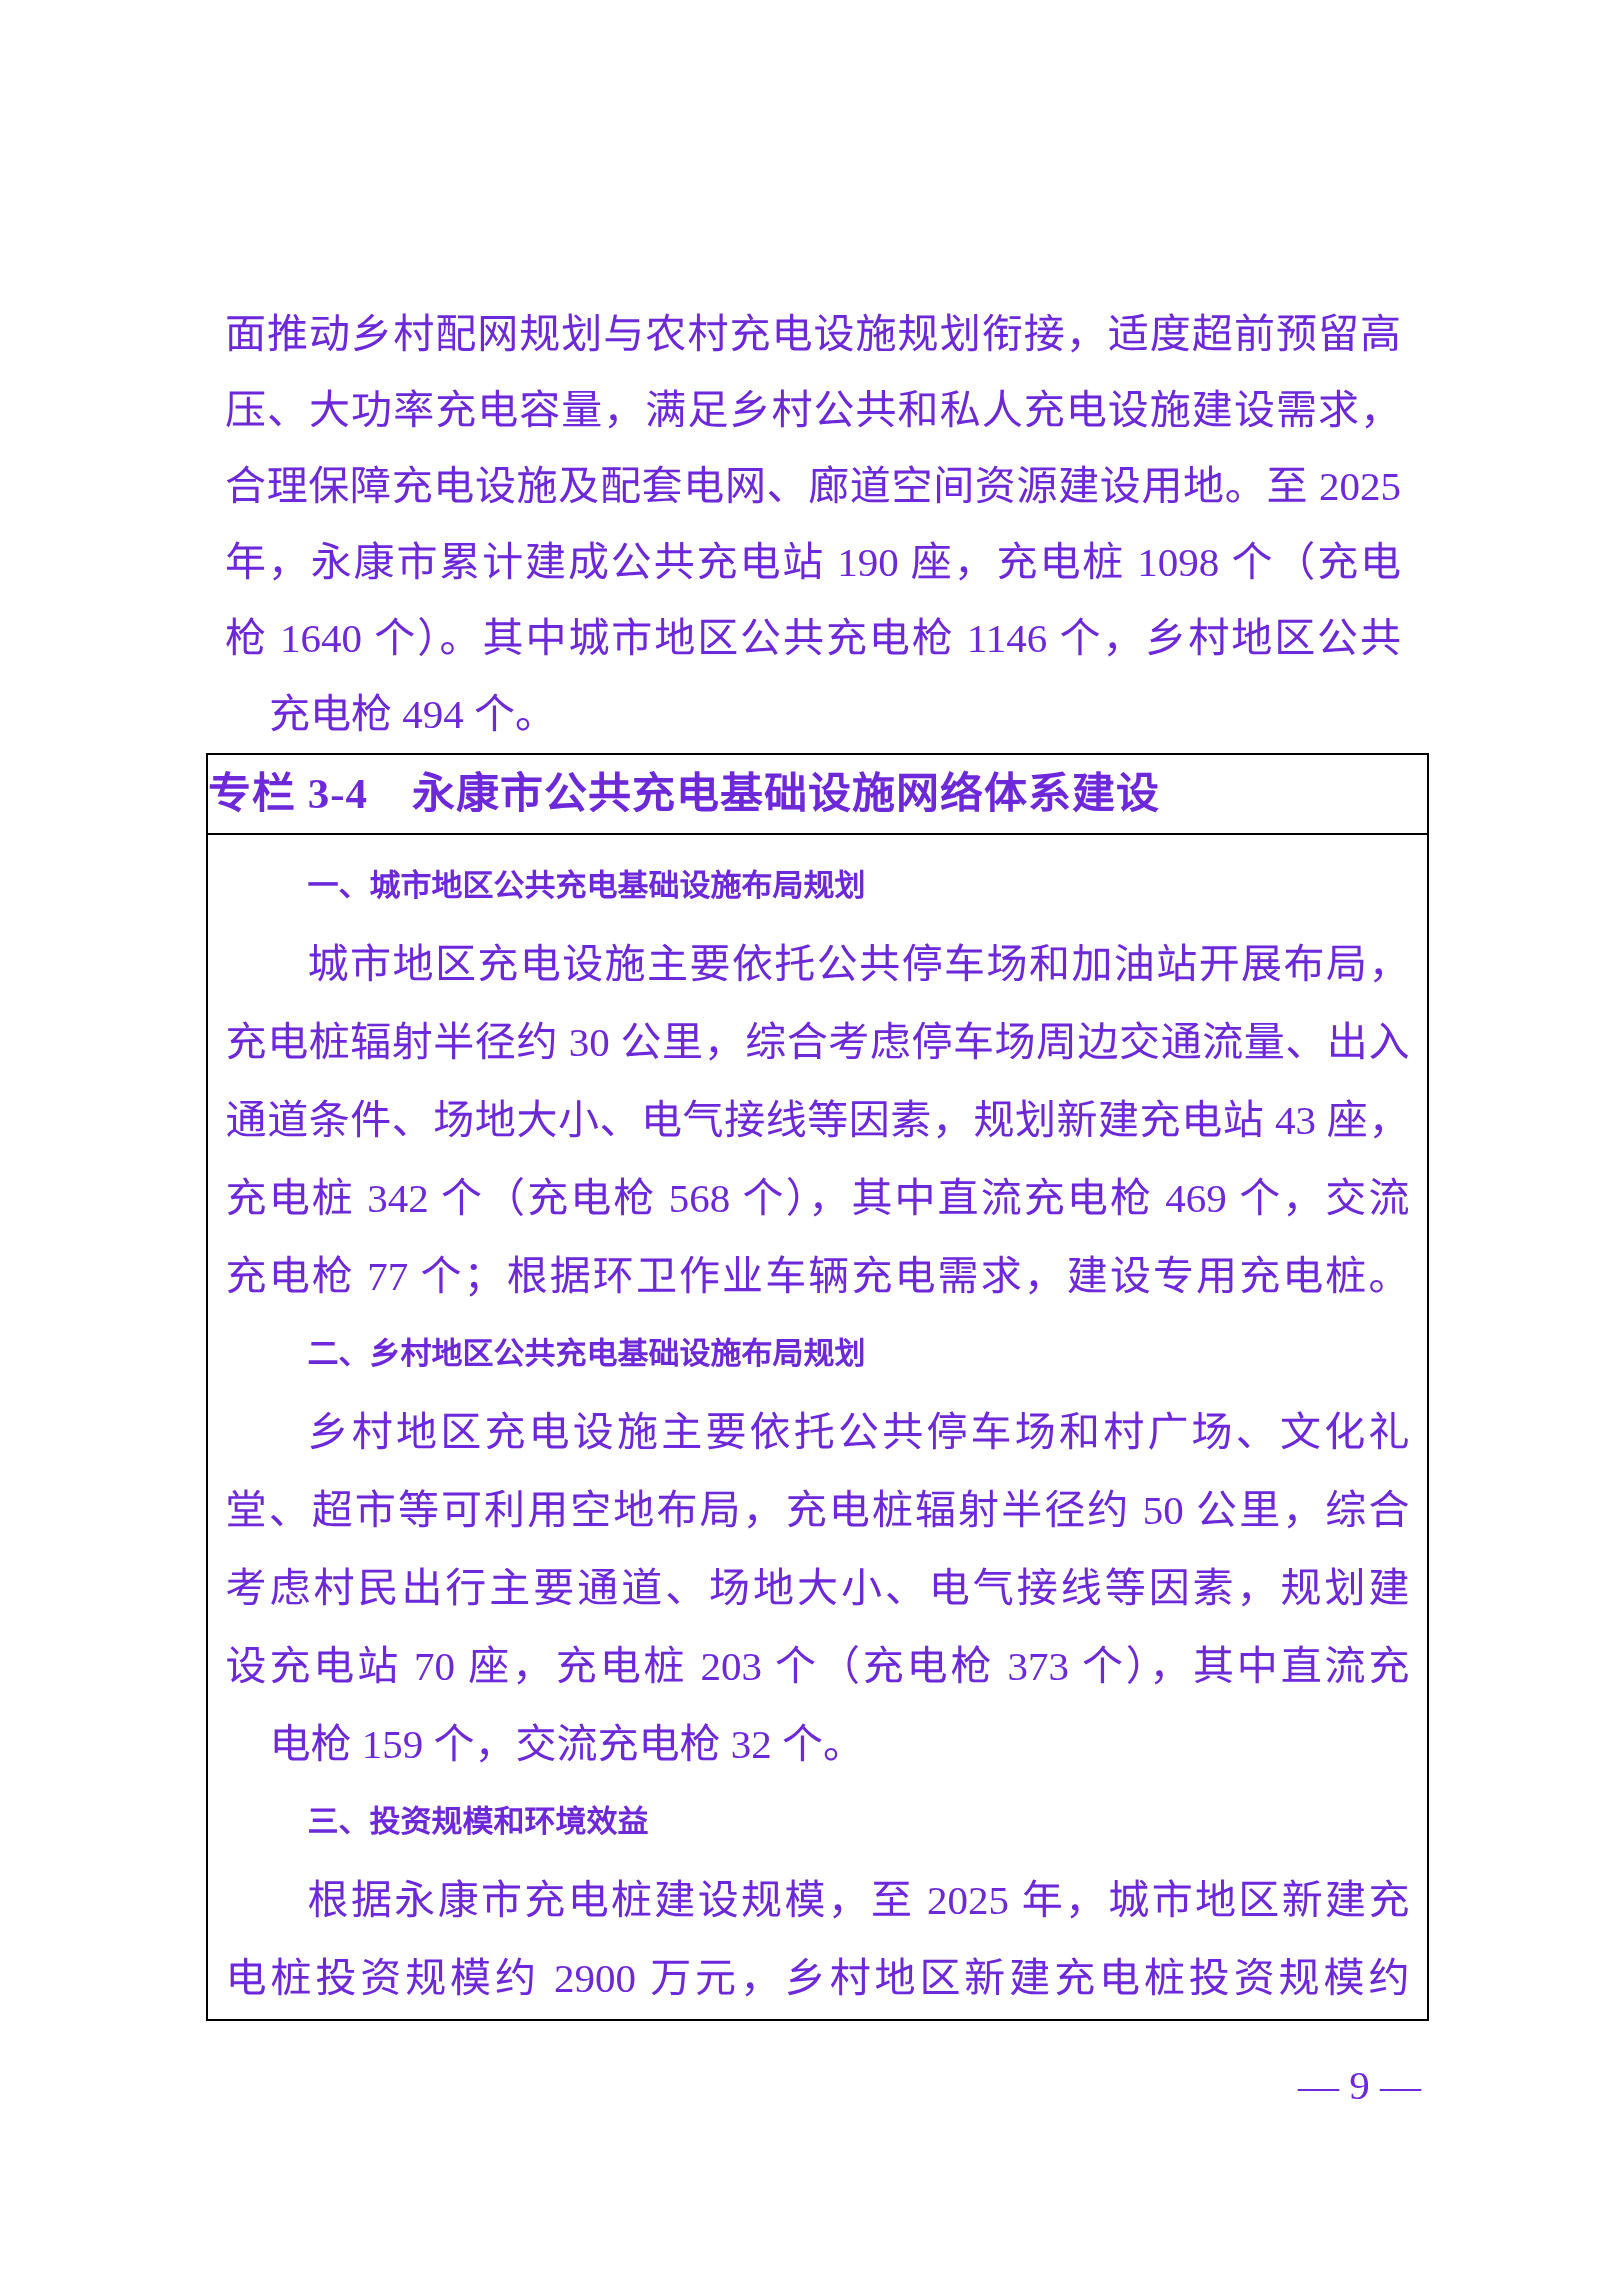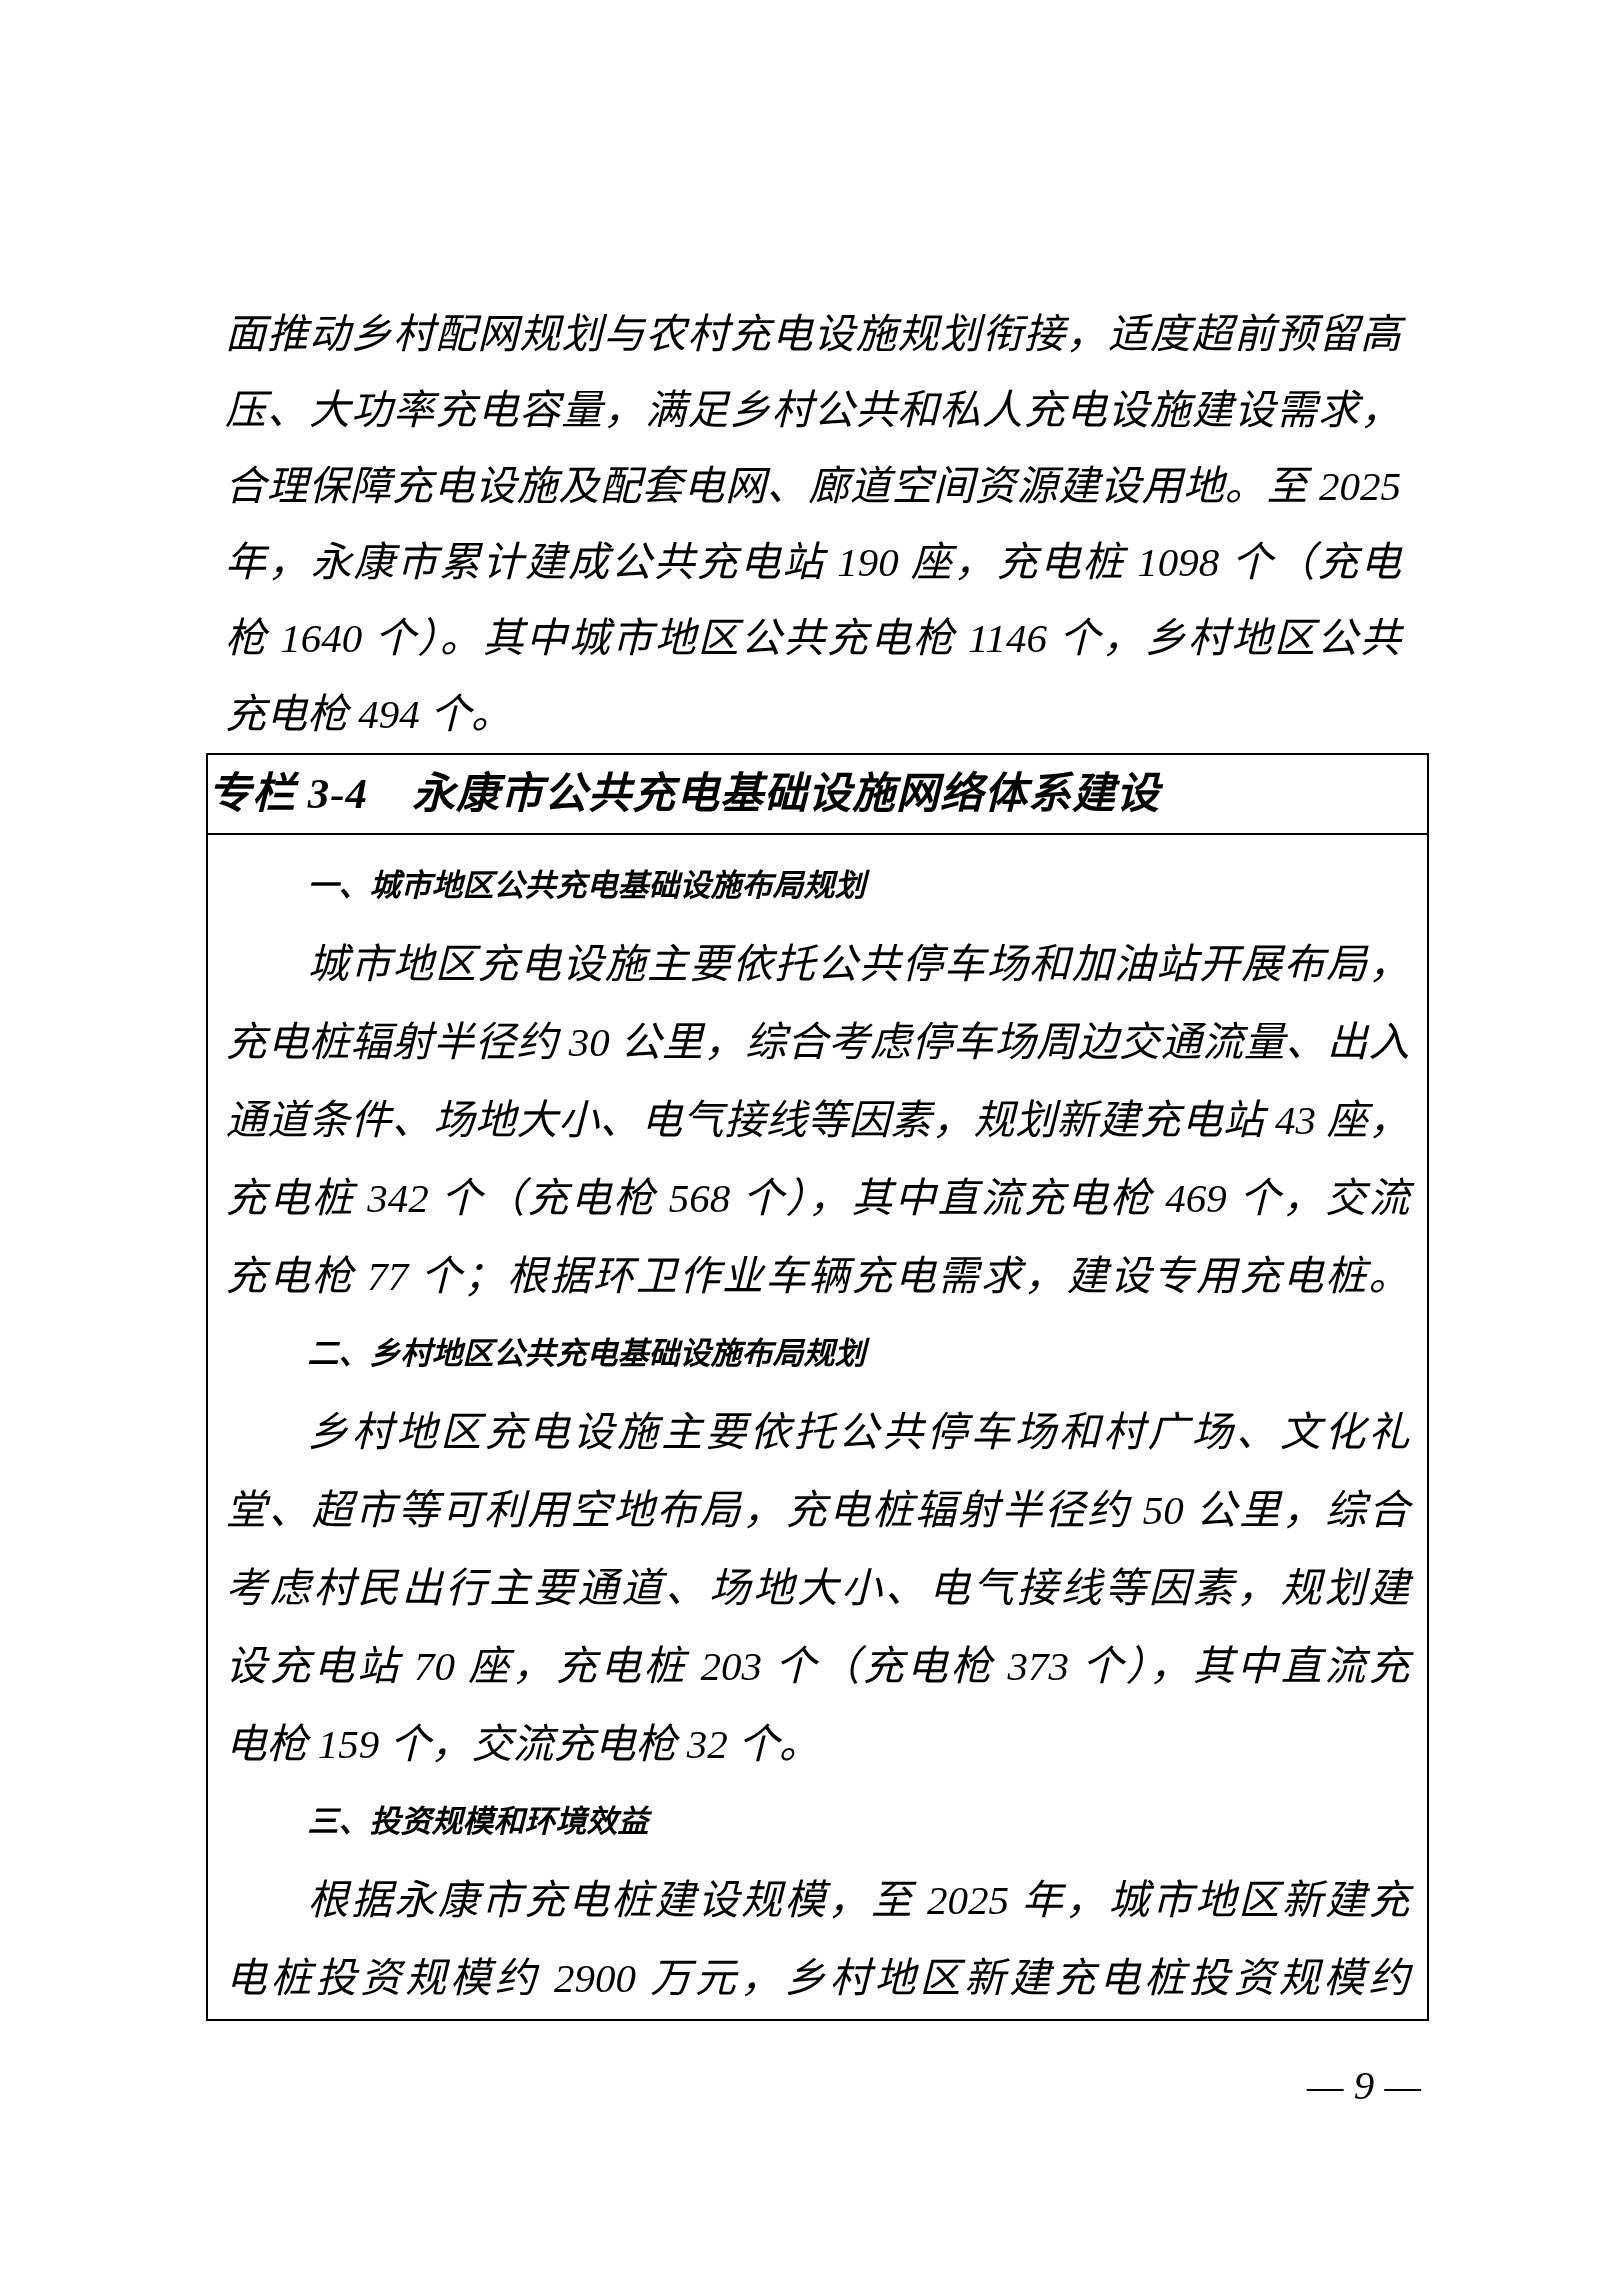--- a/index.html
+++ b/index.html
@@ -1,39 +1,38 @@
 <!DOCTYPE html>
 <html lang="zh-CN"><head>
 <meta charset="utf-8">
 <style>
   html,body { margin:0; padding:0; }
   body { background:#e8e8e8; }
   .page {
     position:relative;
     width:1621px; height:2293px;
     background:#ffffff;
-    color:#000000;
+    color:#6d28d9;
     font-family:"Liberation Serif", serif;
     overflow:hidden;
-    font-style:italic;
   }
   
   .intro {
     position:absolute;
     left:225px; top:296px;
     width:1176px;
     font-size:41px;
     line-height:76px;
   }
   .tline {
     white-space:normal;
     text-align:justify;
   }
   .tline.jf { text-align-last:justify; }
-  .tline.last { text-align:left; text-align-last:left; }
+  .tline.last { text-align:left; text-align-last:left;margin-left:44px; }
   .tline.ind { text-indent:82px; }
 
   
   .panel {
     position:absolute;
     left:206px; top:753px;
     width:1223px; height:1268px;
     border:2.9px solid #000;
     box-sizing:border-box;
     background:#fff;

